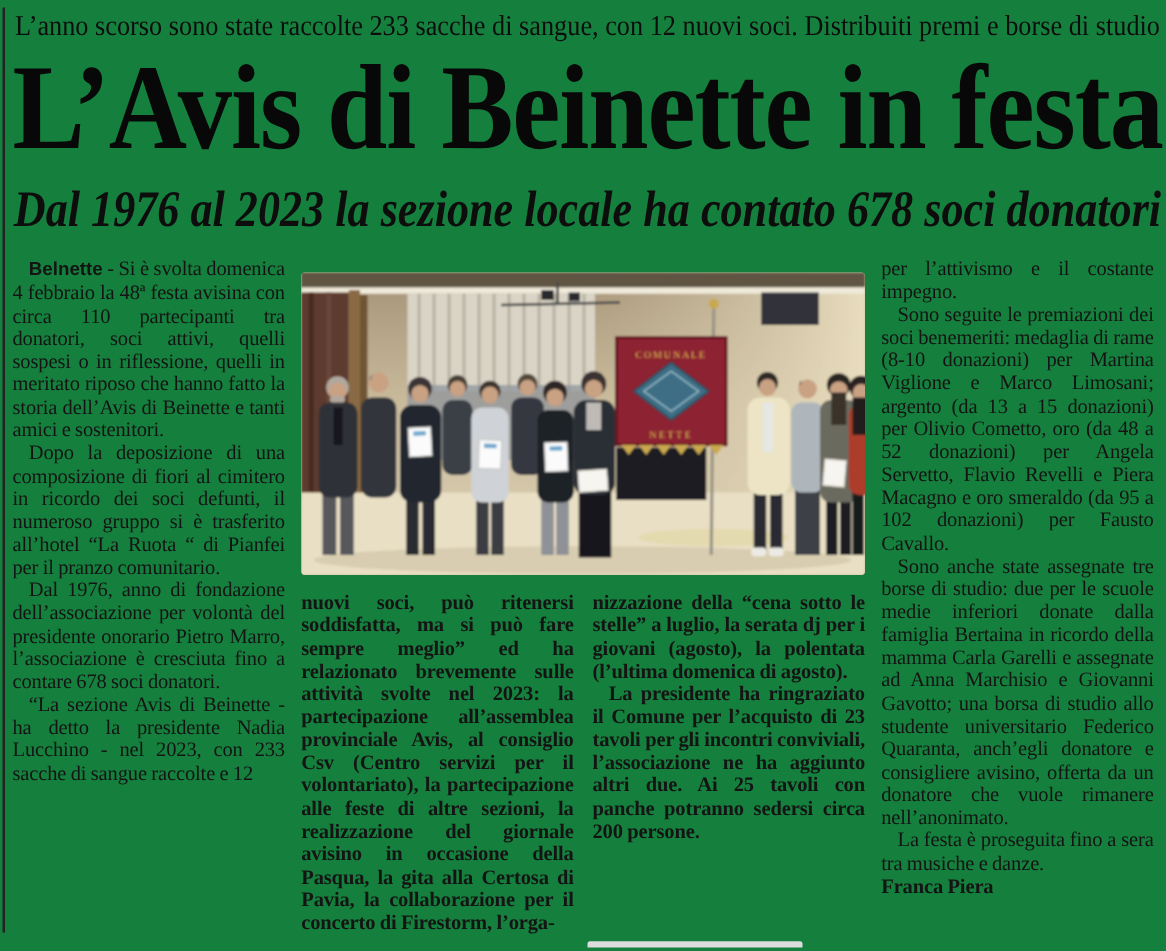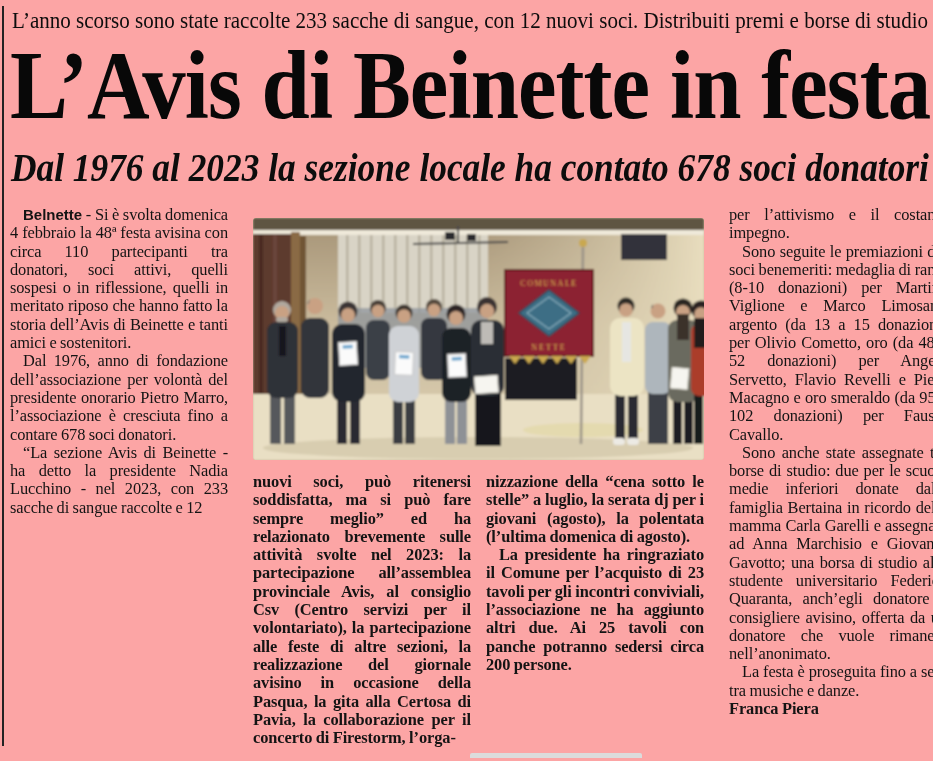--- a/index.html
+++ b/index.html
@@ -1,38 +1,38 @@
 <!DOCTYPE html>
 <html><head>
 <meta charset="utf-8">
 <style>
   html,body{margin:0;padding:0;background:#ffffff;}
   .page{
-    position:relative;width:933px;height:761px;background:#fca5a5;
+    position:relative;width:933px;height:761px;background:#15803d;
     overflow:hidden;color:#141414;
     font-family:"Liberation Serif", serif;
   }
   .left-rule{position:absolute;left:2px;top:6px;width:2px;height:740px;background:#222;}
   .fit-x{white-space:nowrap;transform-origin:left top;display:block;}
   .kicker{
     position:absolute;left:12px;top:8px;width:916px;
     font-size:23px;font-weight:400;color:#0d0d0d;
   }
   .headline{
     position:absolute;left:10px;top:36px;width:920px;margin:0;
     font-size:97px;line-height:1.04;font-weight:700;color:#080808;
     letter-spacing:-1px;
   }
   .subhead{
     position:absolute;left:11px;top:143px;width:918px;margin:0;
     font-size:41px;font-weight:700;font-style:italic;color:#0d0d0d;
   }
   .body{
     position:absolute;left:10px;top:206px;width:918px;
-    display:flex;gap:25px;
+    display:flex;gap:13px;
   }
   .col{width:218px;flex:0 0 218px;}
   .middle{flex:0 0 451px;width:451px;}
   .midcols{display:flex;gap:15px;margin-top:13px;font-weight:bold;}
   .col p{
     margin:0;font-size:16.4px;line-height:18.3px;text-align:justify;
     letter-spacing:-0.1px;word-spacing:-0.5px;
   }
   .col p.ind{text-indent:13px;}
   .dateline{
@@ -56,20 +56,21 @@
   <div class="left-rule"></div>
 
   <div class="kicker fit-x" style="transform: scaleX(0.914172);">L’anno scorso sono state raccolte 233 sacche di sangue, con 12 nuovi soci. Distribuiti premi e borse di studio</div>
   <h1 class="headline fit-x" style="transform: scaleX(0.894072);">L’Avis di Beinette in festa</h1>
   <h2 class="subhead fit-x" style="transform: scaleX(0.861972);">Dal 1976 al 2023 la sezione locale ha contato 678 soci donatori</h2>
 
   <div class="body">
 
     <div class="col">
       <p class="ind"><b class="dateline">Belnette</b><span> - Si è svolta domenica 4 febbraio la 48ª festa avisina con circa 110 partecipanti tra donatori, soci attivi, quelli sospesi o in riflessione, quelli in meritato riposo che hanno fatto la storia dell’Avis di Beinette e tanti amici e sostenitori.</span></p>
+      <p class="ind">Dopo la deposizione di una composizione di fiori al cimitero in ricordo dei soci defunti, il numeroso gruppo si è trasferito all’hotel “La Ruota “ di Pianfei per il pranzo comunitario.</p>
       <p class="ind">Dal 1976, anno di fondazione dell’associazione per volontà del presidente onorario Pietro Marro, l’associazione è cresciuta fino a contare 678 soci donatori.</p>
       <p class="ind">“La sezione Avis di Beinette - ha detto la presidente Nadia Lucchino - nel 2023, con 233 sacche di sangue raccolte e 12</p>
     </div>
 
     <div class="middle">
       <figure class="photo">
         <svg width="451" height="242" viewBox="0 0 451 242" xmlns="http://www.w3.org/2000/svg">
           <defs>
             <linearGradient id="wallG" x1="0" y1="0" x2="0" y2="1">
               <stop offset="0" stop-color="#a59376"></stop>

